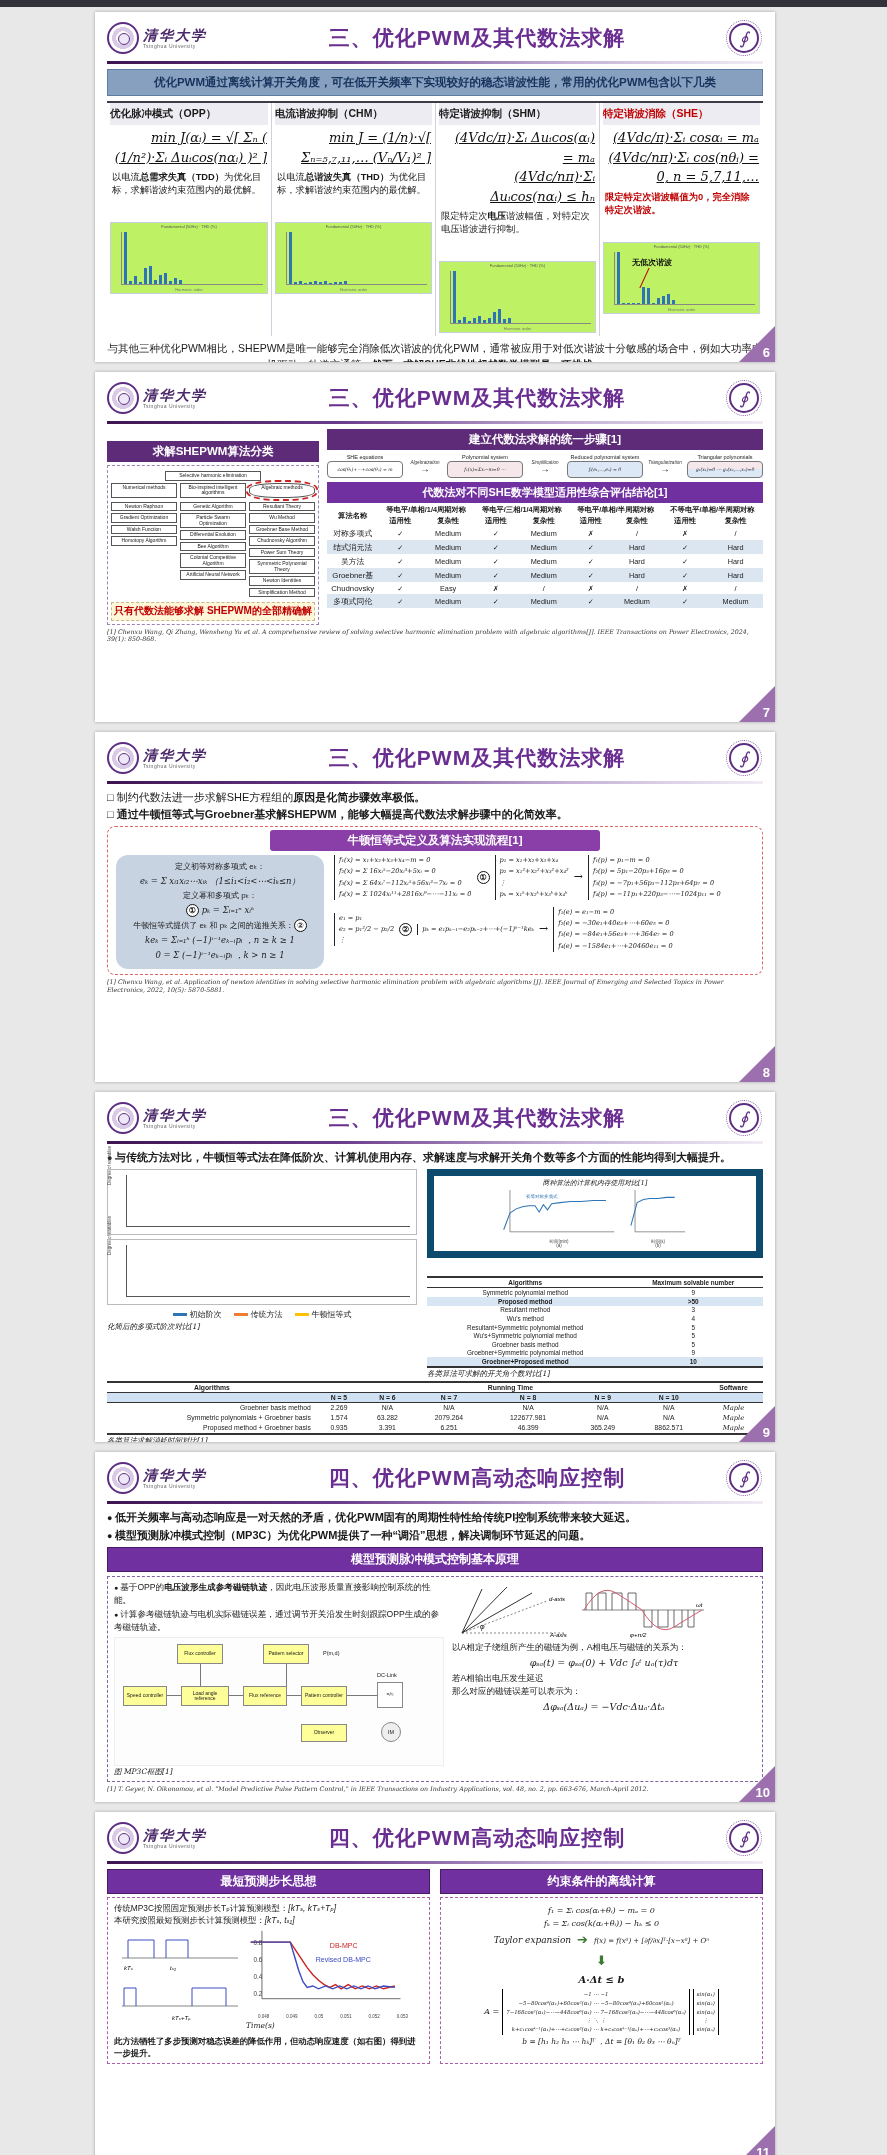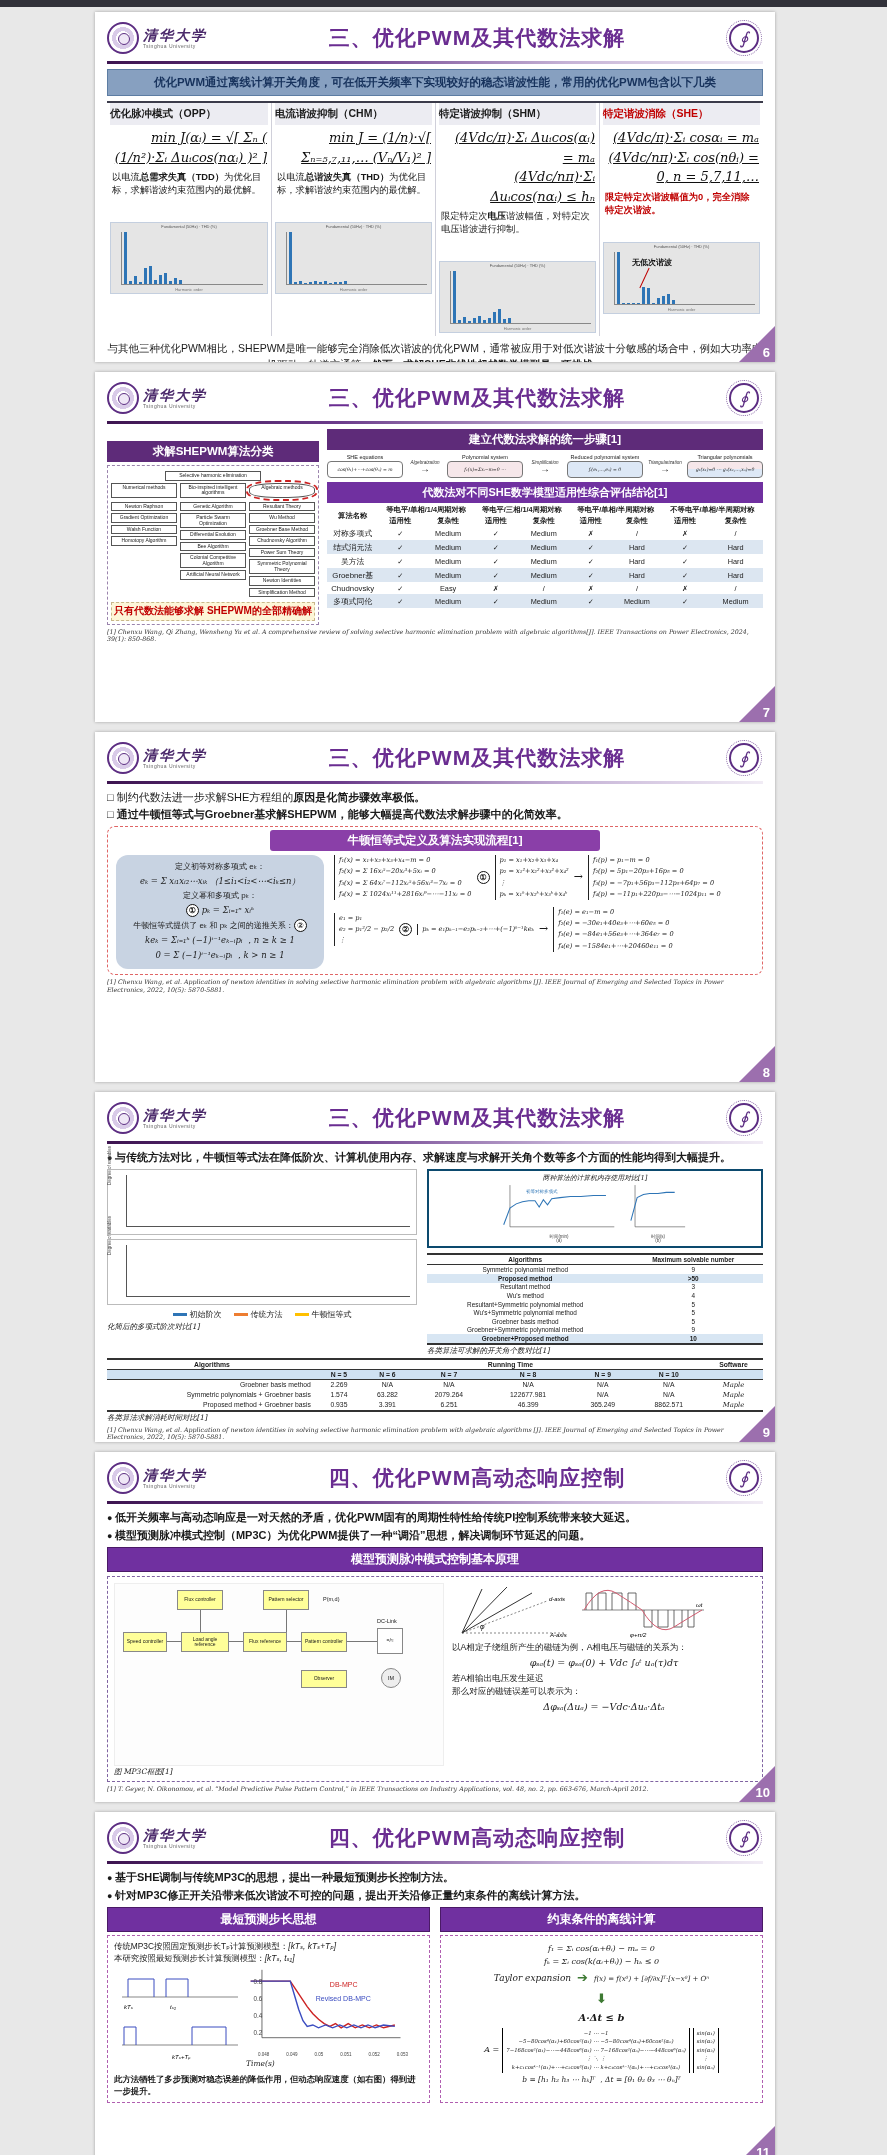--- a/index.html
+++ b/index.html
@@ -36,21 +36,21 @@
   .s1-grid{display:grid;grid-template-columns:repeat(4,1fr);margin-top:5px;border-top:2px solid #3b3b4a;}
   .s1-col{border-left:1px solid #d0d0da;padding:0 3px;display:flex;flex-direction:column;}
   .s1-col:first-child{border-left:none;}
   .s1-colhead{text-align:left;font-weight:bold;font-size:10.5px;padding:4px 0;background:#ececf2;}
   .s1-col.she .s1-colhead{color:#c00000;}
   .s1-formula{font-family:"DejaVu Serif",serif;font-style:italic;font-size:13px;text-align:right;
               min-height:34px;padding:3px 1px;line-height:1.5;color:#101010;text-decoration:underline;}
   .s1-desc{font-size:9.3px;line-height:1.4;min-height:50px;padding:1px 2px;}
   .s1-desc b{font-weight:bold;}
   .s1-col.she .s1-desc{color:#c00000;}
-  .s1-chart{border:1px solid #c4cfdf;background:#e5e5e5;height:72px;position:relative;
+  .s1-chart{border:1px solid #c4cfdf;background:#bef264;height:72px;position:relative;
             padding:9px 4px 9px 10px;box-sizing:border-box;margin-bottom:3px;}
   .s1-cap{position:absolute;top:1px;left:0;right:0;text-align:center;font-size:4px;color:#555;}
   .s1-xlab{position:absolute;bottom:1px;left:0;right:0;text-align:center;font-size:4px;color:#777;}
   .bars{display:flex;align-items:flex-end;gap:2px;height:100%;border-left:1px solid #888;border-bottom:1px solid #888;
         padding:0 2px;}
   .bars i{display:inline-block;width:3px;background:#2e75b6;}
   .s1-note{position:absolute;top:14px;left:28px;font-size:8px;font-weight:bold;color:#111;z-index:2;}
   .s1-note:after{content:"";position:absolute;left:12px;top:10px;width:1px;height:22px;background:#c00000;
                  transform:rotate(25deg);}
   .s1-summary{font-size:10.5px;text-align:center;line-height:1.5;margin-top:5px;}
@@ -113,21 +113,21 @@
   .ylab{position:absolute;left:1px;top:50%;transform:rotate(-90deg) translateX(50%);transform-origin:left center;
         font-size:4.5px;color:#444;white-space:nowrap;}
   .gbars{display:flex;align-items:flex-end;justify-content:space-around;height:100%;
          border-left:1px solid #555;border-bottom:1px solid #555;padding:0 6px;}
   .bargroup{display:flex;align-items:flex-end;gap:1px;}
   .bargroup i{display:inline-block;width:4px;}
   .legend{display:flex;gap:12px;justify-content:center;font-size:8px;margin:2px 0;}
   .legend .sw{display:inline-block;width:14px;height:3px;vertical-align:middle;margin-right:3px;}
   .cap{font-family:"DejaVu Serif",serif;font-style:italic;font-size:7.5px;margin-top:1px;}
   .s4-right{flex:1;min-width:0;}
-  .membox{border:2px solid #0c4a6e;padding:2px 4px;margin-bottom:5px;background:#fff;}
+  .membox{border:7px solid #0c4a6e;padding:2px 4px;margin-bottom:18px;background:#fff;}
   .memtitle{font-family:"DejaVu Serif",serif;font-style:italic;font-size:6.8px;text-align:center;}
   .mempanels{display:flex;gap:8px;align-items:flex-end;justify-content:center;}
   .mem{position:relative;}
   .memlbl{position:absolute;top:6px;left:26px;font-size:4.5px;color:#2e75b6;}
   .memax{font-size:4.5px;text-align:center;color:#444;line-height:1.1;}
   svg .axis{stroke:#555;stroke-width:.6;fill:none;}
   svg .lblue{stroke:#2e75b6;stroke-width:1;fill:none;}
   .s4-table{width:100%;border-collapse:collapse;font-size:6.4px;text-align:center;
             border-top:2px solid #333;border-bottom:2px solid #333;}
   .s4-table th{border-bottom:1px solid #333;padding:1px;}
@@ -783,20 +783,24 @@
       <span class="badge">∮</span>
     </header>
     <div class="rule"></div>
     <ul class="dotlist">
       <li>低开关频率与高动态响应是一对天然的矛盾，优化PWM固有的周期性特性给传统PI控制系统带来较大延迟。</li>
       <li>模型预测脉冲模式控制（MP3C）为优化PWM提供了一种“调沿”思想，解决调制环节延迟的问题。</li>
     </ul>
     <div class="s5-banner">模型预测脉冲模式控制基本原理</div>
     <div class="s5-box">
       <div class="s5-left">
+        <ul class="smalllist">
+          <li><span>基于OPP的</span><b>电压波形生成参考磁链轨迹</b><span>，因此电压波形质量直接影响控制系统的性能。</span></li>
+          <li>计算参考磁链轨迹与电机实际磁链误差，通过调节开关沿发生时刻跟踪OPP生成的参考磁链轨迹。</li>
+        </ul>
         <div class="blockdiag">
           <div class="bd" style="left:62px;top:6px;width:46px;height:20px;">Flux controller</div>
           <div class="bd" style="left:148px;top:6px;width:46px;height:20px;">Pattern selector</div>
           <span class="bdlbl" style="left:208px;top:12px;">P(m,d)</span>
           <div class="bd" style="left:8px;top:48px;width:44px;height:20px;">Speed controller</div>
           <div class="bd" style="left:66px;top:48px;width:48px;height:20px;">Load angle reference</div>
           <div class="bd" style="left:128px;top:48px;width:44px;height:20px;">Flux reference</div>
           <div class="bd" style="left:186px;top:48px;width:46px;height:20px;">Pattern controller</div>
           <span class="bdlbl" style="left:262px;top:34px;">DC-Link</span>
           <div class="bd" style="left:262px;top:44px;width:26px;height:26px;background:#fff;">=/≈</div>
@@ -852,24 +856,20 @@
         <span class="emblem"></span>
         <span class="ltxt">
             <span class="cn">清华大学</span>
         <span class="en">Tsinghua University</span>
           </span>
       </div>
       <h2 class="stitle">四、优化PWM高动态响应控制</h2>
       <span class="badge">∮</span>
     </header>
     <div class="rule"></div>
-    <ul class="dotlist">
-      <li>基于SHE调制与传统MP3C的思想，提出一种最短预测步长控制方法。</li>
-      <li>针对MP3C修正开关沿带来低次谐波不可控的问题，提出开关沿修正量约束条件的离线计算方法。</li>
-    </ul>
     <div class="s6-cols">
       <div class="s6-col">
         <div class="s5-banner">最短预测步长思想</div>
         <div class="s6-box">
           <div><span>传统MP3C按照固定预测步长Tₚ计算预测模型：</span><i>[kTₛ, kTₛ+Tₚ]</i></div>
           <div><span>本研究按照最短预测步长计算预测模型：</span><i>[kTₛ, tₛ₁]</i></div>
           <div class="s6-diags">
             <svg width="128" height="96" viewBox="0 0 128 96">
               <line x1="8" y1="30" x2="124" y2="30" stroke="#555" stroke-width=".7"></line>
               <path d="M14,30 14,12 40,12 40,30 M52,30 52,12 74,12 74,30" stroke="#3b4cc0" stroke-width="1" fill="none"></path>

